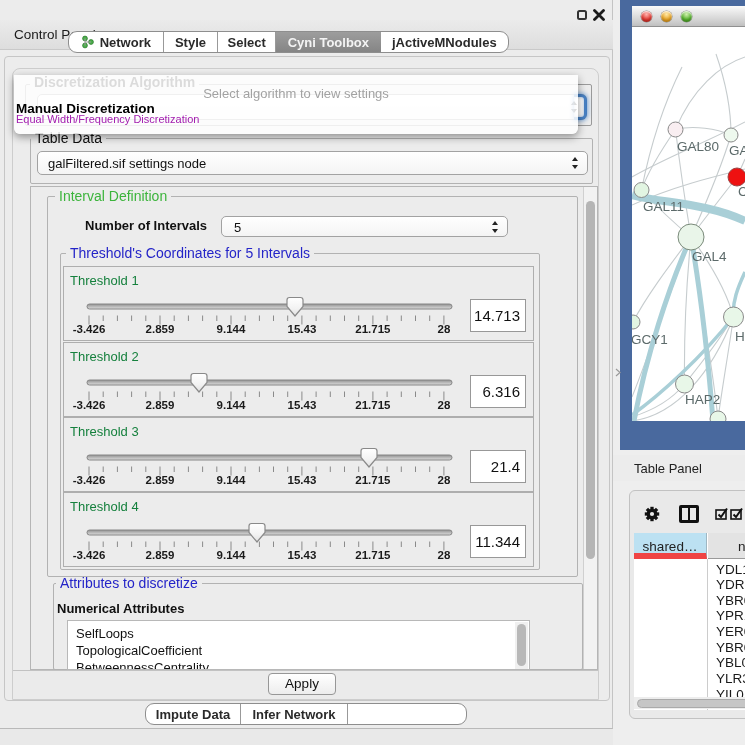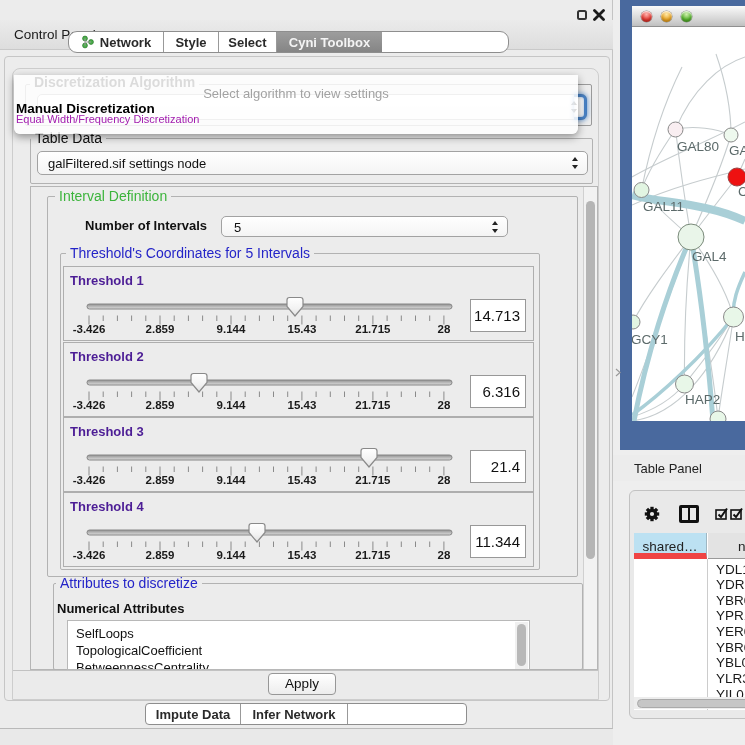--- a/index.html
+++ b/index.html
@@ -23,26 +23,26 @@
 .combo{position:absolute;background:linear-gradient(#ffffff,#f4f4f4);border:1px solid #a2a2a2;border-radius:5px;font-size:13px;color:#111;}
 .combo .tx{position:absolute;left:10px;top:50%;transform:translateY(-50%);white-space:nowrap;}
 .step{position:absolute;right:7px;top:50%;transform:translateY(-50%);width:9px;height:14px;}
 .step:before{content:"";position:absolute;left:1px;top:1px;border-left:3.5px solid transparent;border-right:3.5px solid transparent;border-bottom:4.5px solid #222;}
 .step:after{content:"";position:absolute;left:1px;bottom:1px;border-left:3.5px solid transparent;border-right:3.5px solid transparent;border-top:4.5px solid #222;}
 
 #viewport{left:30px;top:186px;width:568px;height:484px;border:1px solid #b5b5b5;background:#ececec;overflow:hidden;}
 #vsb{left:583px;top:187px;width:14px;height:482px;background:#f2f2f2;border-left:1px solid #d0d0d0;}
 #vsb .th{position:absolute;left:2px;top:14px;width:9px;height:358px;background:#b5b5b5;border-radius:5px;}
 .blk{position:absolute;border:1px solid #aeaeae;background:#ececec;}
-.btitle{position:absolute;font-size:13px;font-weight:bold;color:#4c1d95;text-align:right;}
+.btitle{position:absolute;font-size:13px;font-weight:normal;color:#15803d;text-align:right;}
 .vbox{position:absolute;width:56px;height:33px;background:#fff;border:1px solid #989898;font-size:15px;color:#111;text-align:right;padding-right:5px;}
 
 #popup{left:14px;top:75px;width:564px;height:59px;background:rgba(255,255,255,0.84);border-radius:0 0 6px 6px;box-shadow:0 3px 9px rgba(0,0,0,0.4);}
 
-.btabs{left:145px;top:703px;width:322px;height:22px;background:#fff;border:1px solid #8e8e8e;border-radius:4px;display:flex;overflow:hidden;}
+.btabs{left:145px;top:703px;width:322px;height:22px;background:#fff;border:1px solid #8e8e8e;border-radius:9px;display:flex;overflow:hidden;}
 .btabs .seg{height:100%;display:flex;align-items:center;justify-content:center;font-size:13px;font-weight:bold;color:#2a2a2a;border-right:1px solid #999;}
 .btabs .sel{background:linear-gradient(#9d9d9d,#858585);color:#f0f0f0;}
 
 #divider{left:613px;top:0;width:132px;height:745px;background:#eeeeee;}
 #netframe{left:620px;top:0;width:125px;height:450px;background:#49699e;}
 #nettitle{left:632px;top:6px;width:113px;height:21px;background:linear-gradient(#fafafa,#d0d0d0 75%,#c0c0c0);border-bottom:1px solid #909090;}
 .light{position:absolute;top:10.5px;width:11px;height:11px;border-radius:50%;box-shadow:inset 0 1px 1.5px rgba(255,255,255,0.9), inset 0 -2px 3px rgba(0,0,0,0.18), 0 0 0 0.5px rgba(60,60,60,0.55);}
 #netcanvas{left:632px;top:27px;width:113px;height:394px;background:#ffffff;overflow:hidden;}
 #tpbar{left:613px;top:455px;width:132px;height:26px;background:#ececec;}
 #tablepanel{left:629px;top:490px;width:130px;height:229px;background:#e9e9e9;border:1px solid #c2c2c2;border-radius:6px;}
@@ -61,20 +61,21 @@
 <div class="ab" id="tabbar">
  <div class="seg" style="width:95px"><svg width="14" height="14" style="margin-right:5px">
         <circle cx="4" cy="3.5" r="2.4" fill="#4cae4c" stroke="#2e7d2e" stroke-width="0.8"></circle>
         <circle cx="4" cy="10.5" r="2.4" fill="#4cae4c" stroke="#2e7d2e" stroke-width="0.8"></circle>
         <circle cx="10" cy="7" r="2.4" fill="#4cae4c" stroke="#2e7d2e" stroke-width="0.8"></circle>
         <path d="M4,3.5 L4,10.5 M4,7 L10,7" stroke="#9a9a9a" stroke-width="1"></path>
       </svg>Network</div>
  <div class="seg" style="width:55px">Style</div>
  <div class="seg" style="width:58px">Select</div>
  <div class="seg sel" style="width:105px">Cyni Toolbox</div>
+ <div class="seg" style="width:128px">jActiveMNodules</div>
 </div>
 <div class="ab" id="panelA"></div>
 <div class="ab" id="panelB"></div>
 
 <div class="ab fieldset" style="left:25px;top:84px;width:567px;height:42px;border-color:#9a9a9a;"></div>
 <div class="ab flabel" style="left:30px;top:76px;color:#222;font-weight:bold;">Discretization Algorithm</div>
 <div class="ab combo" style="left:37px;top:94px;width:550px;height:26px;">
     <span class="step"></span>
   </div>
 <div class="ab" style="left:574px;top:94px;width:13px;height:26px;border:3px solid rgba(62,122,192,0.95);border-left:none;border-radius:0 6px 6px 0;box-shadow:0 0 4px 1px rgba(90,145,210,0.75), inset 0 0 3px rgba(90,145,210,0.6);"></div>

